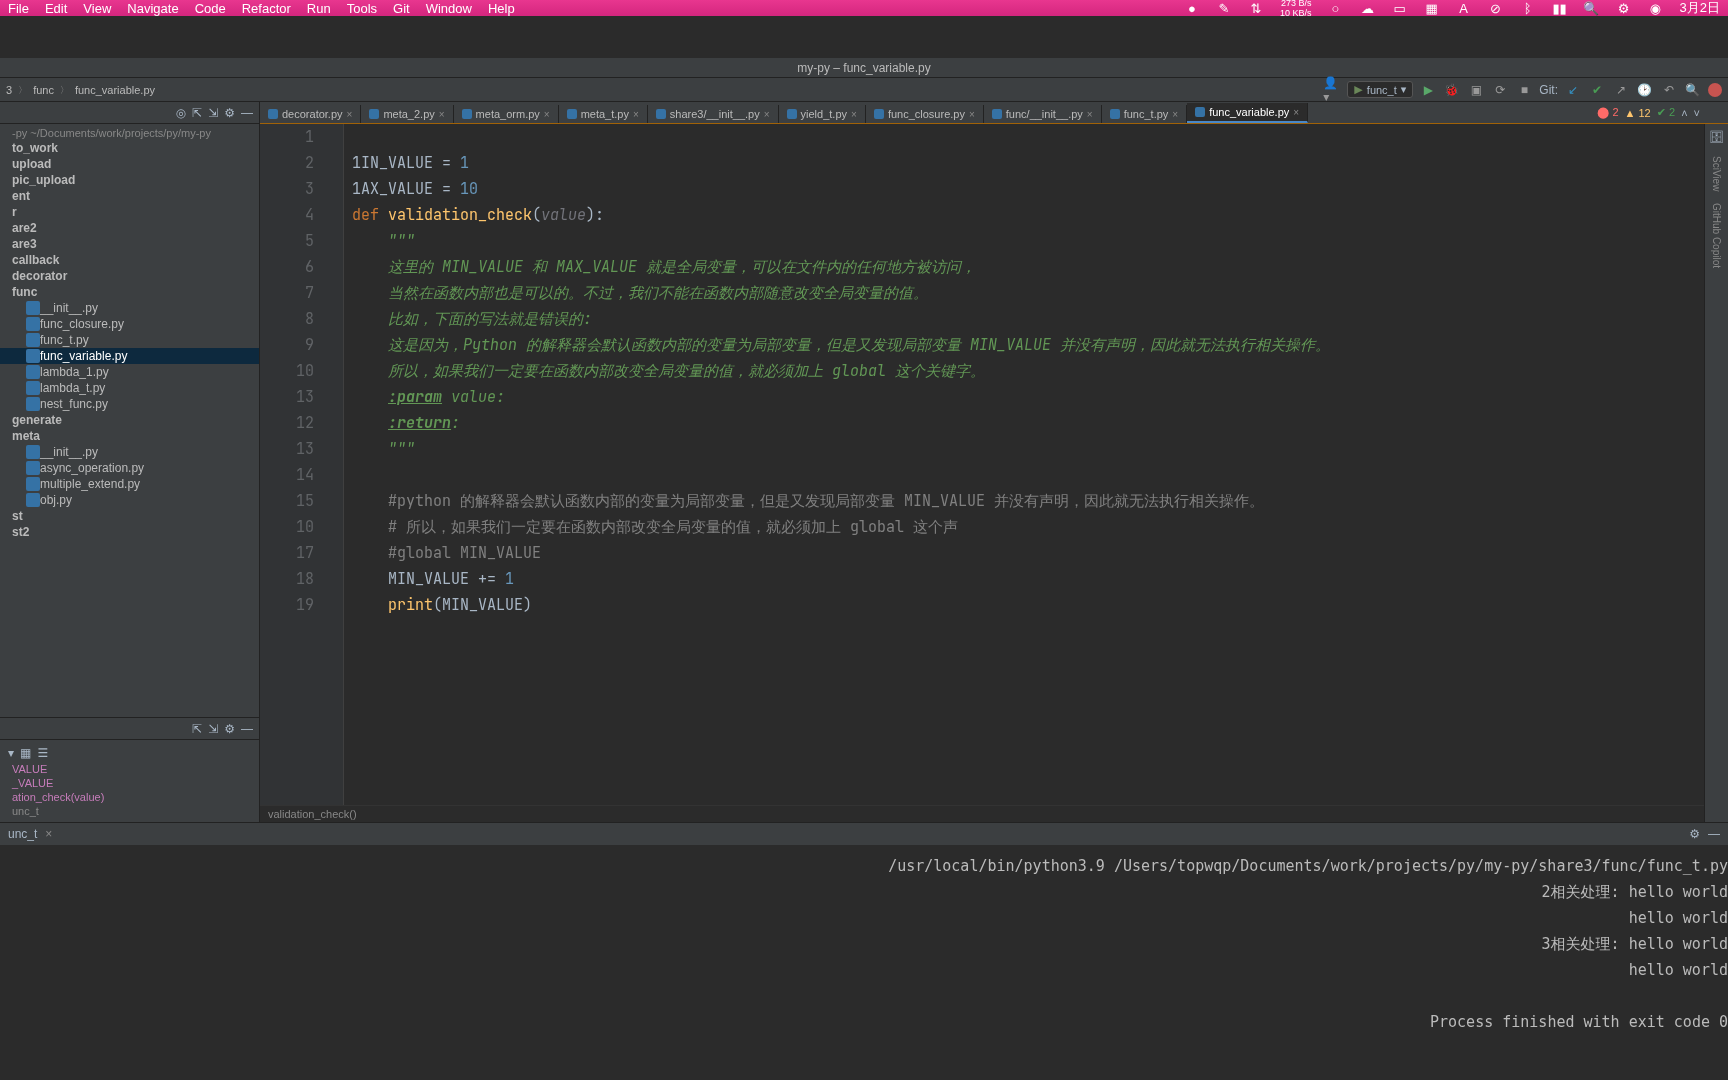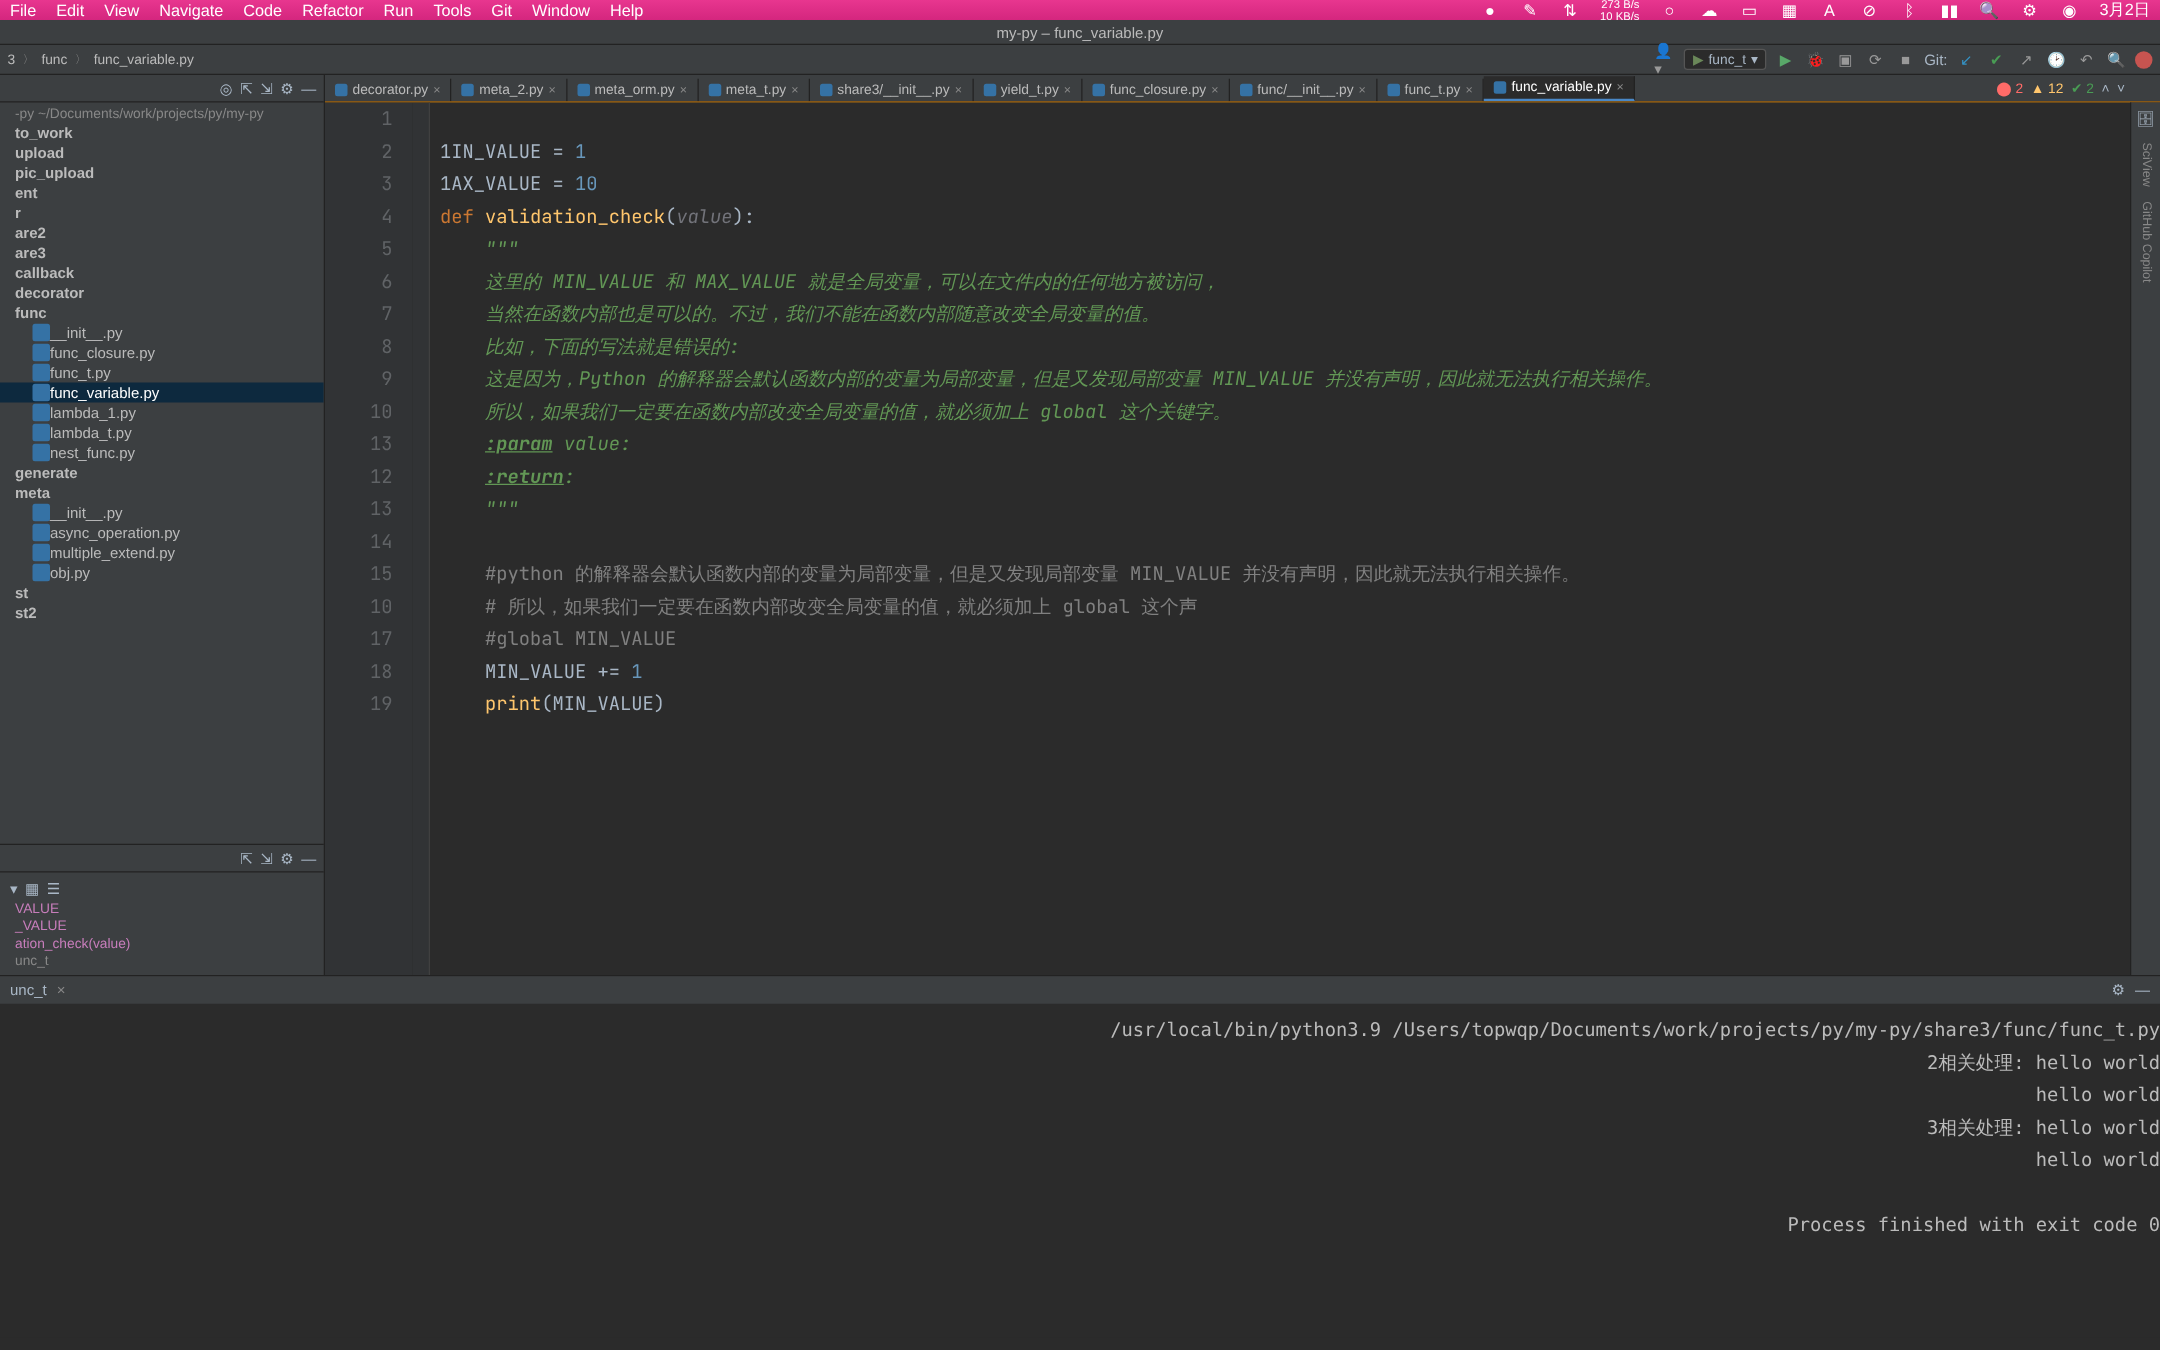--- a/index.html
+++ b/index.html
@@ -1,21 +1,21 @@
 <!DOCTYPE html>
 <html><head>
 <meta charset="utf-8">
 <style>
 * { margin: 0; padding: 0; box-sizing: border-box; }
 body { font-family: -apple-system, "Helvetica Neue", sans-serif; background: #2b2b2b; color: #a9b7c6; font-size: 12px; overflow: hidden; width: 1728px; height: 1080px; }
 .menubar { height: 16px; background: linear-gradient(180deg, #e8368f, #d4267e); display: flex; align-items: center; padding: 0 8px; gap: 16px; color: #fff; font-size: 13px; }
 .menubar .menu-item { cursor: default; }
 .menubar .spacer { flex: 1; }
 .menubar .status-icon { width: 16px; height: 16px; display: inline-flex; align-items: center; justify-content: center; }
-.titlebar { height: 20px; background: #3c3f41; display: flex; align-items: center; justify-content: center; color: #bbb; font-size: 12px; border-bottom: 1px solid #222; }
+.titlebar { height: 20px; background: #3c3f41; display: flex; align-items: center; justify-content: center; color: #bbb; font-size: 12px; border-bottom: 1px solid #222; margin-top: 42px; }
 .toolbar { height: 24px; background: #3c3f41; display: flex; align-items: center; padding: 0 6px; gap: 6px; border-bottom: 1px solid #222; }
 .breadcrumb { display: flex; gap: 4px; align-items: center; font-size: 11px; color: #bbb; }
 .breadcrumb .sep::after { content: '〉'; font-size: 9px; color: #888; margin: 0 2px; }
 .toolbar .spacer { flex: 1; }
 .toolbar .icon-btn { width: 18px; height: 18px; display: flex; align-items: center; justify-content: center; color: #999; cursor: pointer; }
 .run-config { background: #2b2b2b; border: 1px solid #555; border-radius: 3px; padding: 1px 6px; display: flex; gap: 4px; align-items: center; font-size: 11px; }
 .main { display: flex; height: 720px; }
 .sidebar { width: 260px; background: #3c3f41; border-right: 1px solid #222; display: flex; flex-direction: column; }
 .sidebar-header { height: 22px; display: flex; align-items: center; justify-content: flex-end; padding: 0 6px; gap: 6px; border-bottom: 1px solid #222; }
 .tree { flex: 1; overflow-y: auto; font-size: 12px; padding: 2px 0; }
@@ -298,20 +298,21 @@
           <div>14</div>
           <div>15</div>
           <div>10</div>
           <div>17</div>
           <div>18</div>
           <div>19</div>
         </div>
       <div class="fold-col"></div>
       <div class="code" id="code"><div>&nbsp;</div><div><span class="ident">1IN_VALUE</span> = <span class="num">1</span></div><div><span class="ident">1AX_VALUE</span> = <span class="num">10</span></div><div><span class="kw">def</span> <span class="fn">validation_check</span>(<span class="param">value</span>):</div><div>    <span class="str">"""</span></div><div>    <span class="str">这里的 MIN_VALUE 和 MAX_VALUE 就是全局变量，可以在文件内的任何地方被访问，</span></div><div>    <span class="str">当然在函数内部也是可以的。不过，我们不能在函数内部随意改变全局变量的值。</span></div><div>    <span class="str">比如，下面的写法就是错误的:</span></div><div>    <span class="str">这是因为，Python 的解释器会默认函数内部的变量为局部变量，但是又发现局部变量 MIN_VALUE 并没有声明，因此就无法执行相关操作。</span></div><div>    <span class="str">所以，如果我们一定要在函数内部改变全局变量的值，就必须加上 global 这个关键字。</span></div><div>    <span class="tag">:param</span><span class="str"> value:</span></div><div>    <span class="tag">:return</span><span class="str">:</span></div><div>    <span class="str">"""</span></div><div>&nbsp;</div><div>    <span class="cmt">#python 的解释器会默认函数内部的变量为局部变量，但是又发现局部变量 MIN_VALUE 并没有声明，因此就无法执行相关操作。</span></div><div>    <span class="cmt"># 所以，如果我们一定要在函数内部改变全局变量的值，就必须加上 global 这个声</span></div><div>    <span class="cmt">#global MIN_VALUE</span></div><div>    <span class="ident">MIN_VALUE</span> += <span class="num">1</span></div><div>    <span class="fn">print</span>(MIN_VALUE)</div></div>
     </div>
+    <div class="breadcrumb-bar">validation_check()</div>
     <div class="right-gutter">
       <span>🗄</span>
       <span class="vlabel">SciView</span>
       <span class="vlabel">GitHub Copilot</span>
     </div>
   </div>
 </div>
 
 <div class="bottom">
   <div class="tool-tabhdr">

